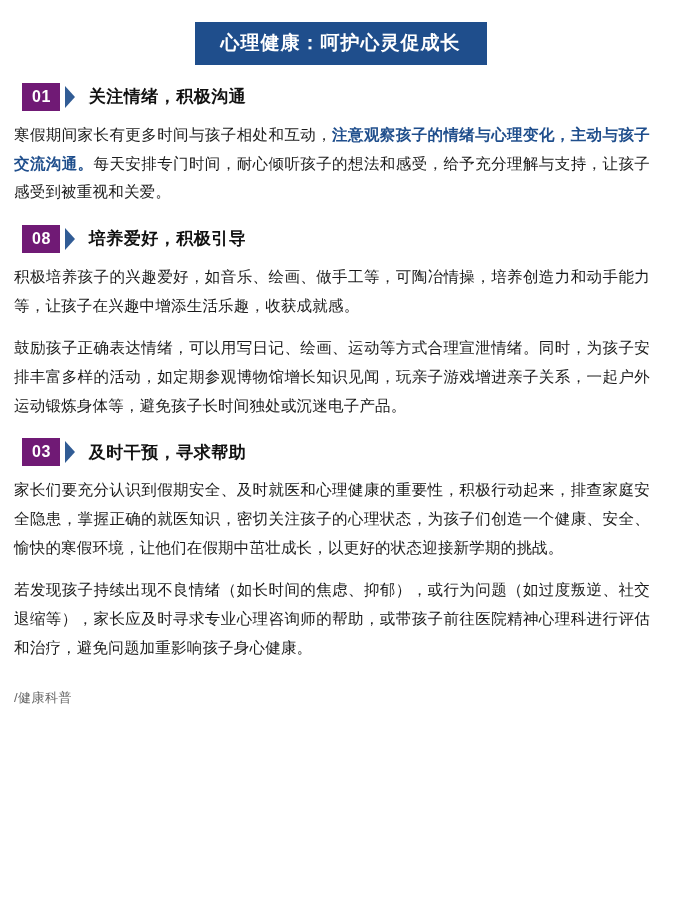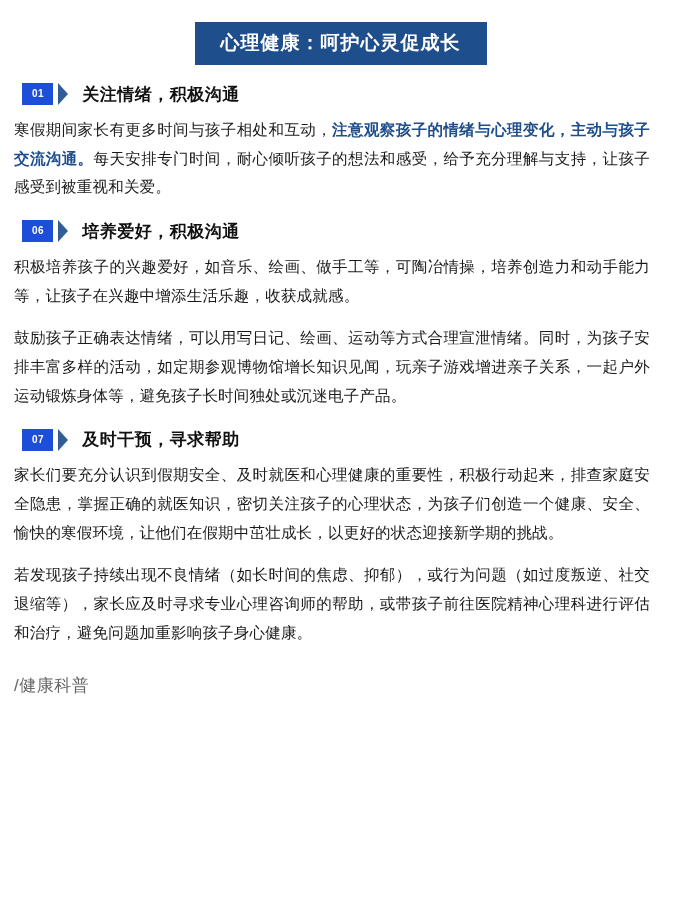--- a/index.html
+++ b/index.html
@@ -40,23 +40,23 @@
 
   
   .sec-head {
     display: flex;
     align-items: center;
     margin: 18px 0 10px 0;
     padding-left: 8px;
   }
   .num-badge {
     position: relative;
-    background: #1d4ed8;
+    background: #701a75;
     color: #ffffff;
-    font-size: 10px;
+    font-size: 16px;
     font-weight: bold;
     line-height: 1;
     padding: 6px 9px 6px 10px;
     letter-spacing: 0.5px;
   }
   .badge-arrow {
     width: 0;
     height: 0;
     border-top: 11px solid transparent;
     border-bottom: 11px solid transparent;
@@ -82,21 +82,21 @@
     letter-spacing: 0.2px;
   }
   .hl {
     color: #1f4e8c;
     font-weight: bold;
   }
 
   
   .footer {
     margin-top: 27px;
-    font-size: 17px;
+    font-size: 13px;
     color: #666666;
     letter-spacing: 0.5px;
   }
 </style>
 </head>
 <body>
 
 <div class="page">
 
   <div class="title-wrap">
@@ -107,30 +107,30 @@
       <div class="section">
         <div class="sec-head">
           <div class="num-badge">01</div>
           <div class="badge-arrow"></div>
           <div class="sec-title">关注情绪，积极沟通</div>
         </div>
         <p class="para"><span class="">寒假期间家长有更多时间与孩子相处和互动，</span><span class="hl">注意观察孩子的情绪与心理变化，主动与孩子交流沟通。</span><span class="">每天安排专门时间，耐心倾听孩子的想法和感受，给予充分理解与支持，让孩子感受到被重视和关爱。</span></p>
       </div>
       <div class="section">
         <div class="sec-head">
-          <div class="num-badge">06</div>
+          <div class="num-badge">08</div>
           <div class="badge-arrow"></div>
-          <div class="sec-title">培养爱好，积极沟通</div>
+          <div class="sec-title">培养爱好，积极引导</div>
         </div>
         <p class="para"><span class="">积极培养孩子的兴趣爱好，如音乐、绘画、做手工等，可陶冶情操，培养创造力和动手能力等，让孩子在兴趣中增添生活乐趣，收获成就感。</span></p>
         <p class="para"><span class="">鼓励孩子正确表达情绪，可以用写日记、绘画、运动等方式合理宣泄情绪。同时，为孩子安排丰富多样的活动，如定期参观博物馆增长知识见闻，玩亲子游戏增进亲子关系，一起户外运动锻炼身体等，避免孩子长时间独处或沉迷电子产品。</span></p>
       </div>
       <div class="section">
         <div class="sec-head">
-          <div class="num-badge">07</div>
+          <div class="num-badge">03</div>
           <div class="badge-arrow"></div>
           <div class="sec-title">及时干预，寻求帮助</div>
         </div>
         <p class="para"><span class="">家长们要充分认识到假期安全、及时就医和心理健康的重要性，积极行动起来，排查家庭安全隐患，掌握正确的就医知识，密切关注孩子的心理状态，为孩子们创造一个健康、安全、愉快的寒假环境，让他们在假期中茁壮成长，以更好的状态迎接新学期的挑战。</span></p>
         <p class="para"><span class="">若发现孩子持续出现不良情绪（如长时间的焦虑、抑郁），或行为问题（如过度叛逆、社交退缩等），家长应及时寻求专业心理咨询师的帮助，或带孩子前往医院精神心理科进行评估和治疗，避免问题加重影响孩子身心健康。</span></p>
       </div>
     </div>
 
   <div class="footer">/健康科普</div>
 

